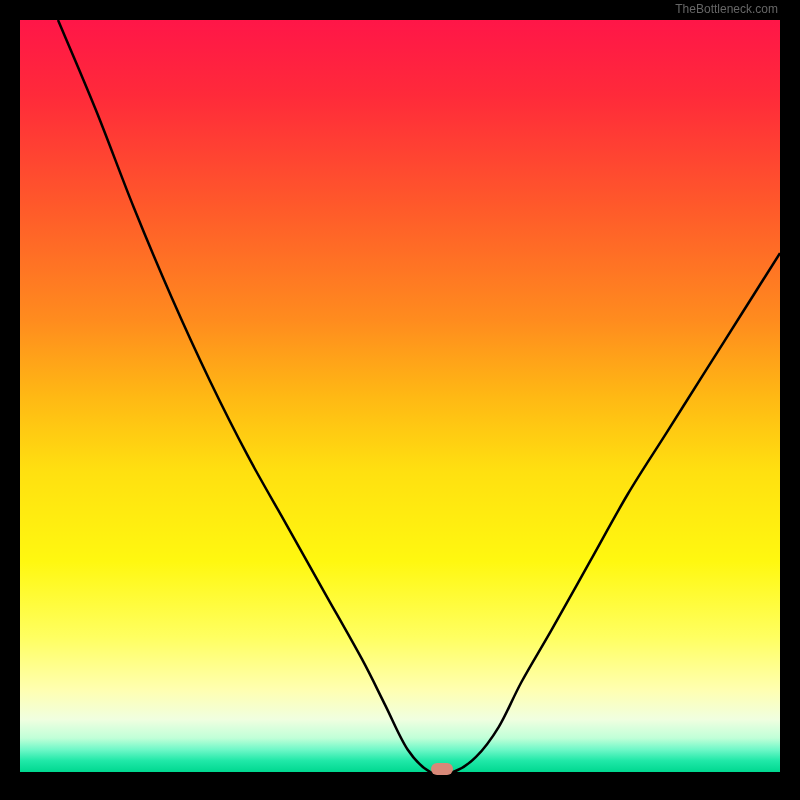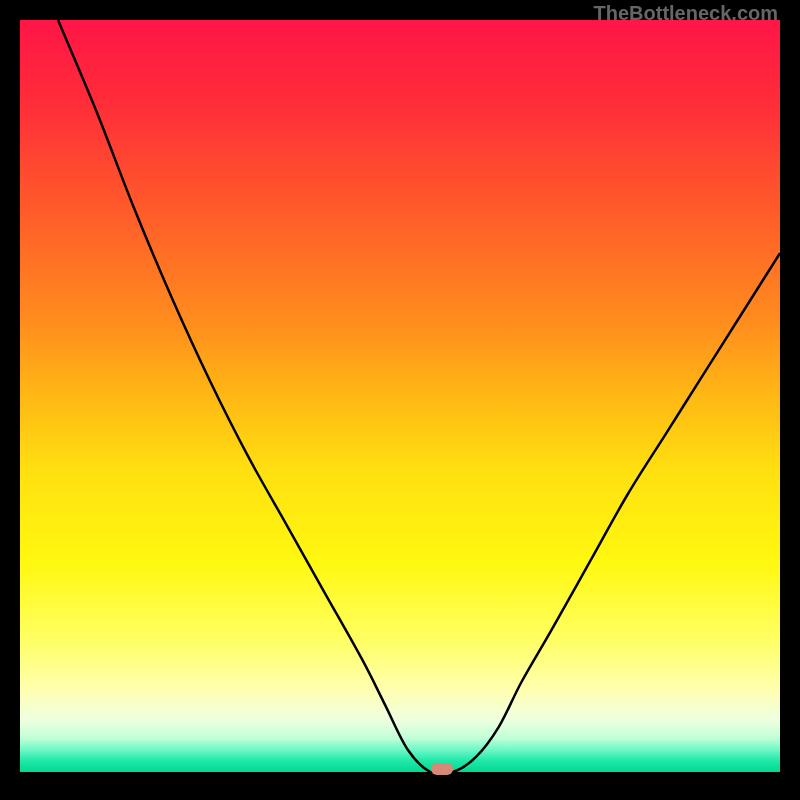--- a/index.html
+++ b/index.html
@@ -37,22 +37,22 @@
       #70f8c8 97%,
       #20e8a8 98.5%,
       #00d890 100%
     );
   }
   .watermark {
     position: absolute;
     top: 2px;
     right: 22px;
     color: #666;
-    font-size: 20px;
-    font-weight: bold;
+    font-size: 12px;
+    font-weight: normal;
     z-index: 10;
   }
   svg.curve {
     position: absolute;
     left: 0;
     top: 0;
     width: 100%;
     height: 100%;
   }
   .marker {

